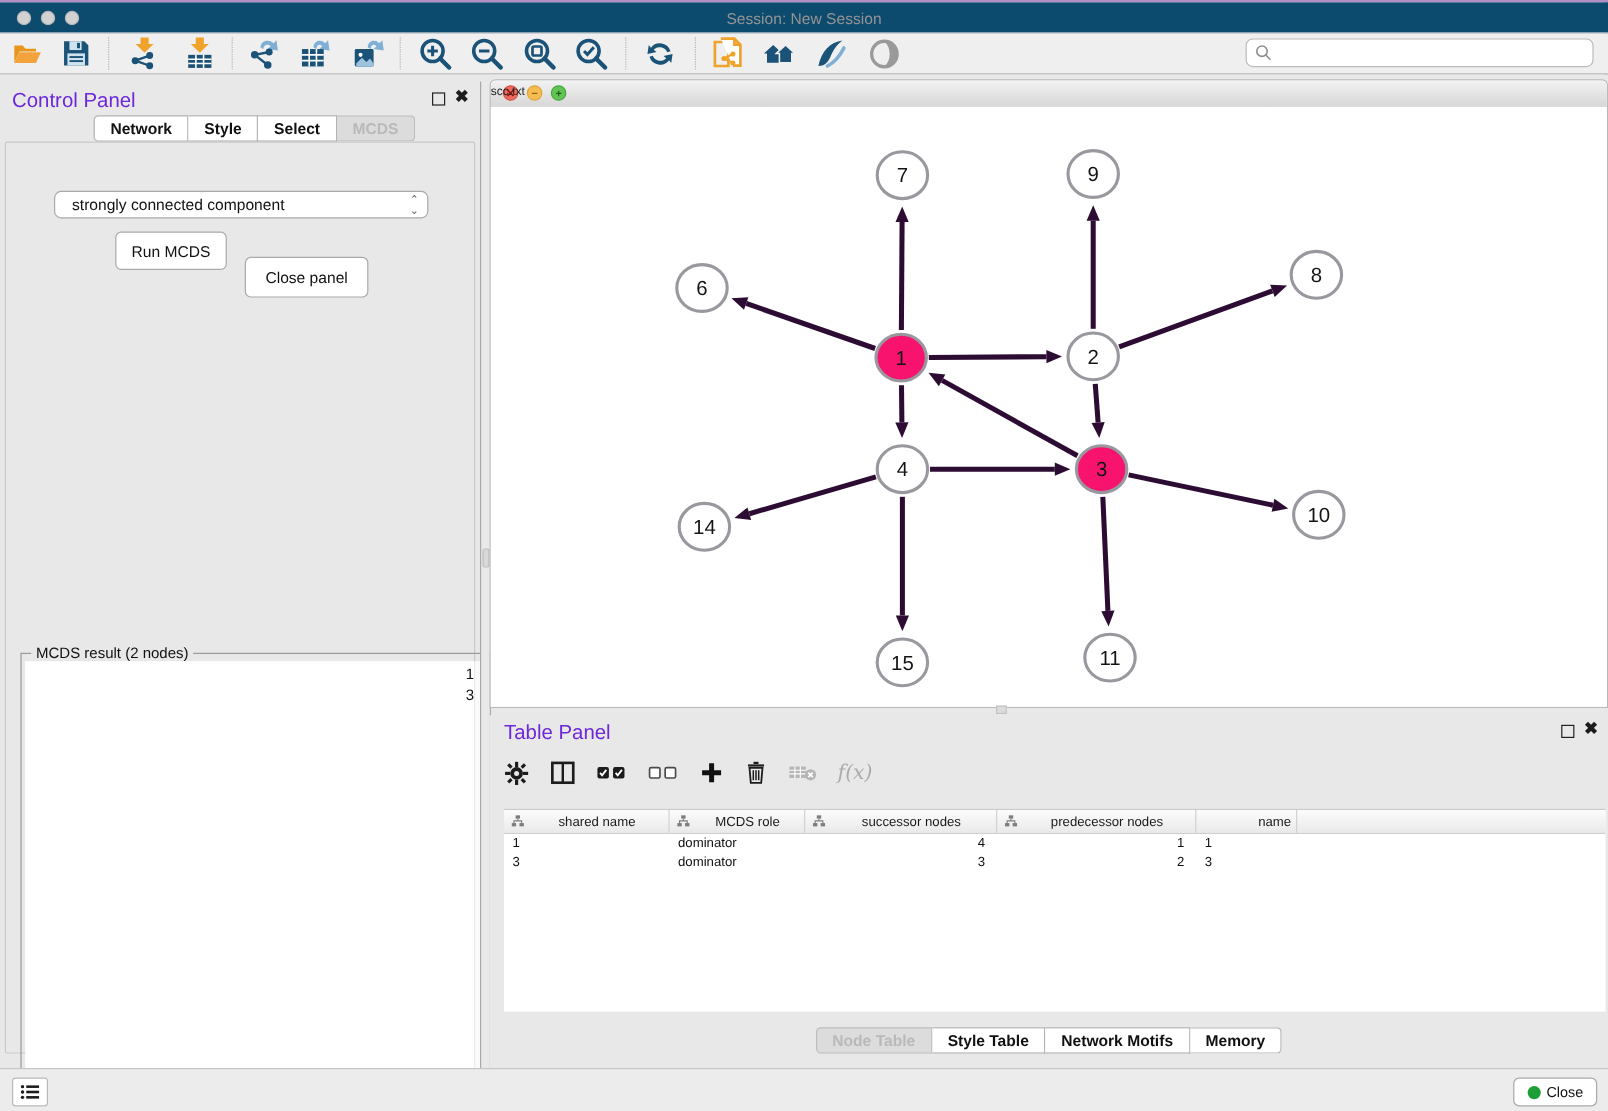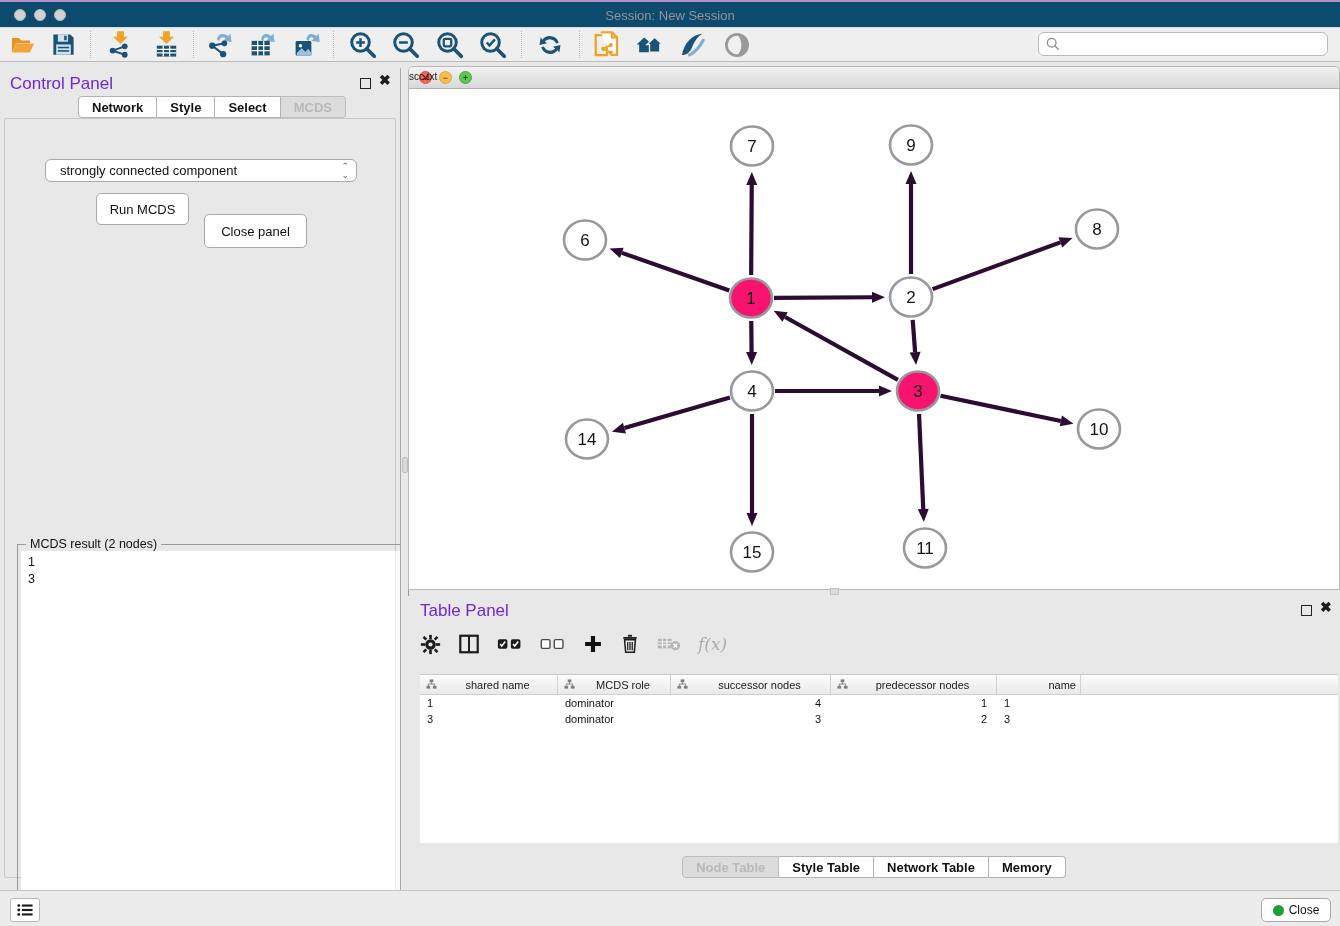--- a/index.html
+++ b/index.html
@@ -39,21 +39,21 @@
   .tab:first-child { border-left:1px solid #b3b3b3; border-radius:4px 0 0 4px; }
   .tab:last-child { border-radius:0 4px 4px 0; }
   .tab.active { background:#dcdcdc; color:#b9b9b9; border-color:#bdbdbd; }
   .cp-body { left:4px; top:50px; width:392px; height:760px; background:#e8e8e8; border:1px solid #c9c9c9; border-radius:2px; }
   .opt-label { width:100%; text-align:center; top:18px; font-size:13px; color:#111; }
   .dropdown { left:40px; top:40px; width:312px; height:23px; background:#fff; border:1px solid #a9a9a9; border-radius:6px; display:flex; align-items:center; font-size:13px; color:#111; padding-left:14px; }
   .dd-stepper { position:absolute; right:7px; top:2px; color:#666; font-size:9px; line-height:9px; text-align:center; }
   .btn { background:#fff; border:1px solid #a9a9a9; border-radius:5px; font-size:13px; color:#111; display:flex; align-items:center; justify-content:center; font-family:"Liberation Sans",sans-serif; }
   .btn-run { left:91px; top:74px; width:93px; height:32px; }
   .btn-close { left:199px; top:74px; width:103px; height:34px;margin-top:21px; }
-  .result-group { left:12px; top:425px; width:392px; height:378px; border:1px solid #9a9a9a; }
+  .result-group { left:12px; top:425px; width:392px; height:378px; border:1px solid #9a9a9a;text-align:right; }
   .result-legend { position:absolute; top:-8px; left:8px; background:#e8e8e8; padding:0 4px; font-size:12.5px; color:#111; }
   .result-text { position:absolute; left:3px; top:6px; right:13px; bottom:3px; background:#fff; font-size:12.5px; color:#111; padding:3px 0 0 7px; white-space:pre; line-height:17px; }
   .result-scroll { position:absolute; top:6px; right:3px; bottom:3px; width:10px; background:#fafafa; border-left:1px solid #ececec; }
 
   
   .v-split { left:400px; top:68px; width:8px; height:822px; background:#e9e9e9; border-left:1px solid #a9a9a9; }
   .v-grip { left:1px; top:389px; width:6px; height:16px; background:#d8d8d8; border:1px solid #bdbdbd; border-radius:2px; }
 
   
   .net-window { left:408px; top:66px; width:932px; height:524px; background:#fff; border:1px solid #b9b9b9; border-radius:5px 5px 0 0; }
@@ -486,21 +486,21 @@
           <div class="td" style="width: 160px; text-align: right; padding: 0px 10px 0px 0px;">3</div>
           <div class="td" style="width: 166px; text-align: right; padding: 0px 10px 0px 0px;">2</div>
           <div class="td" style="width: 84px; text-align: left; padding: 0px 0px 0px 7px;">3</div>
         </div>
       </div>
   </div>
 
   <div class="abs tbl-tabs" id="tbl-tabs">
       <div class="tab active">Node Table</div>
       <div class="tab">Style Table</div>
-      <div class="tab">Network Table</div>
+      <div class="tab">Network Motifs</div>
       <div class="tab">Memory</div>
     </div>
 </div>
 
 <div class="abs statusbar">
   <div class="abs sb-left-btn">
     <svg width="18" height="16" viewBox="0 0 20 18">
         <g fill="#1c1c1c">
           <circle cx="3" cy="4" r="1.6"></circle>
           <rect x="6.5" y="2.8" width="12" height="2.4"></rect>

